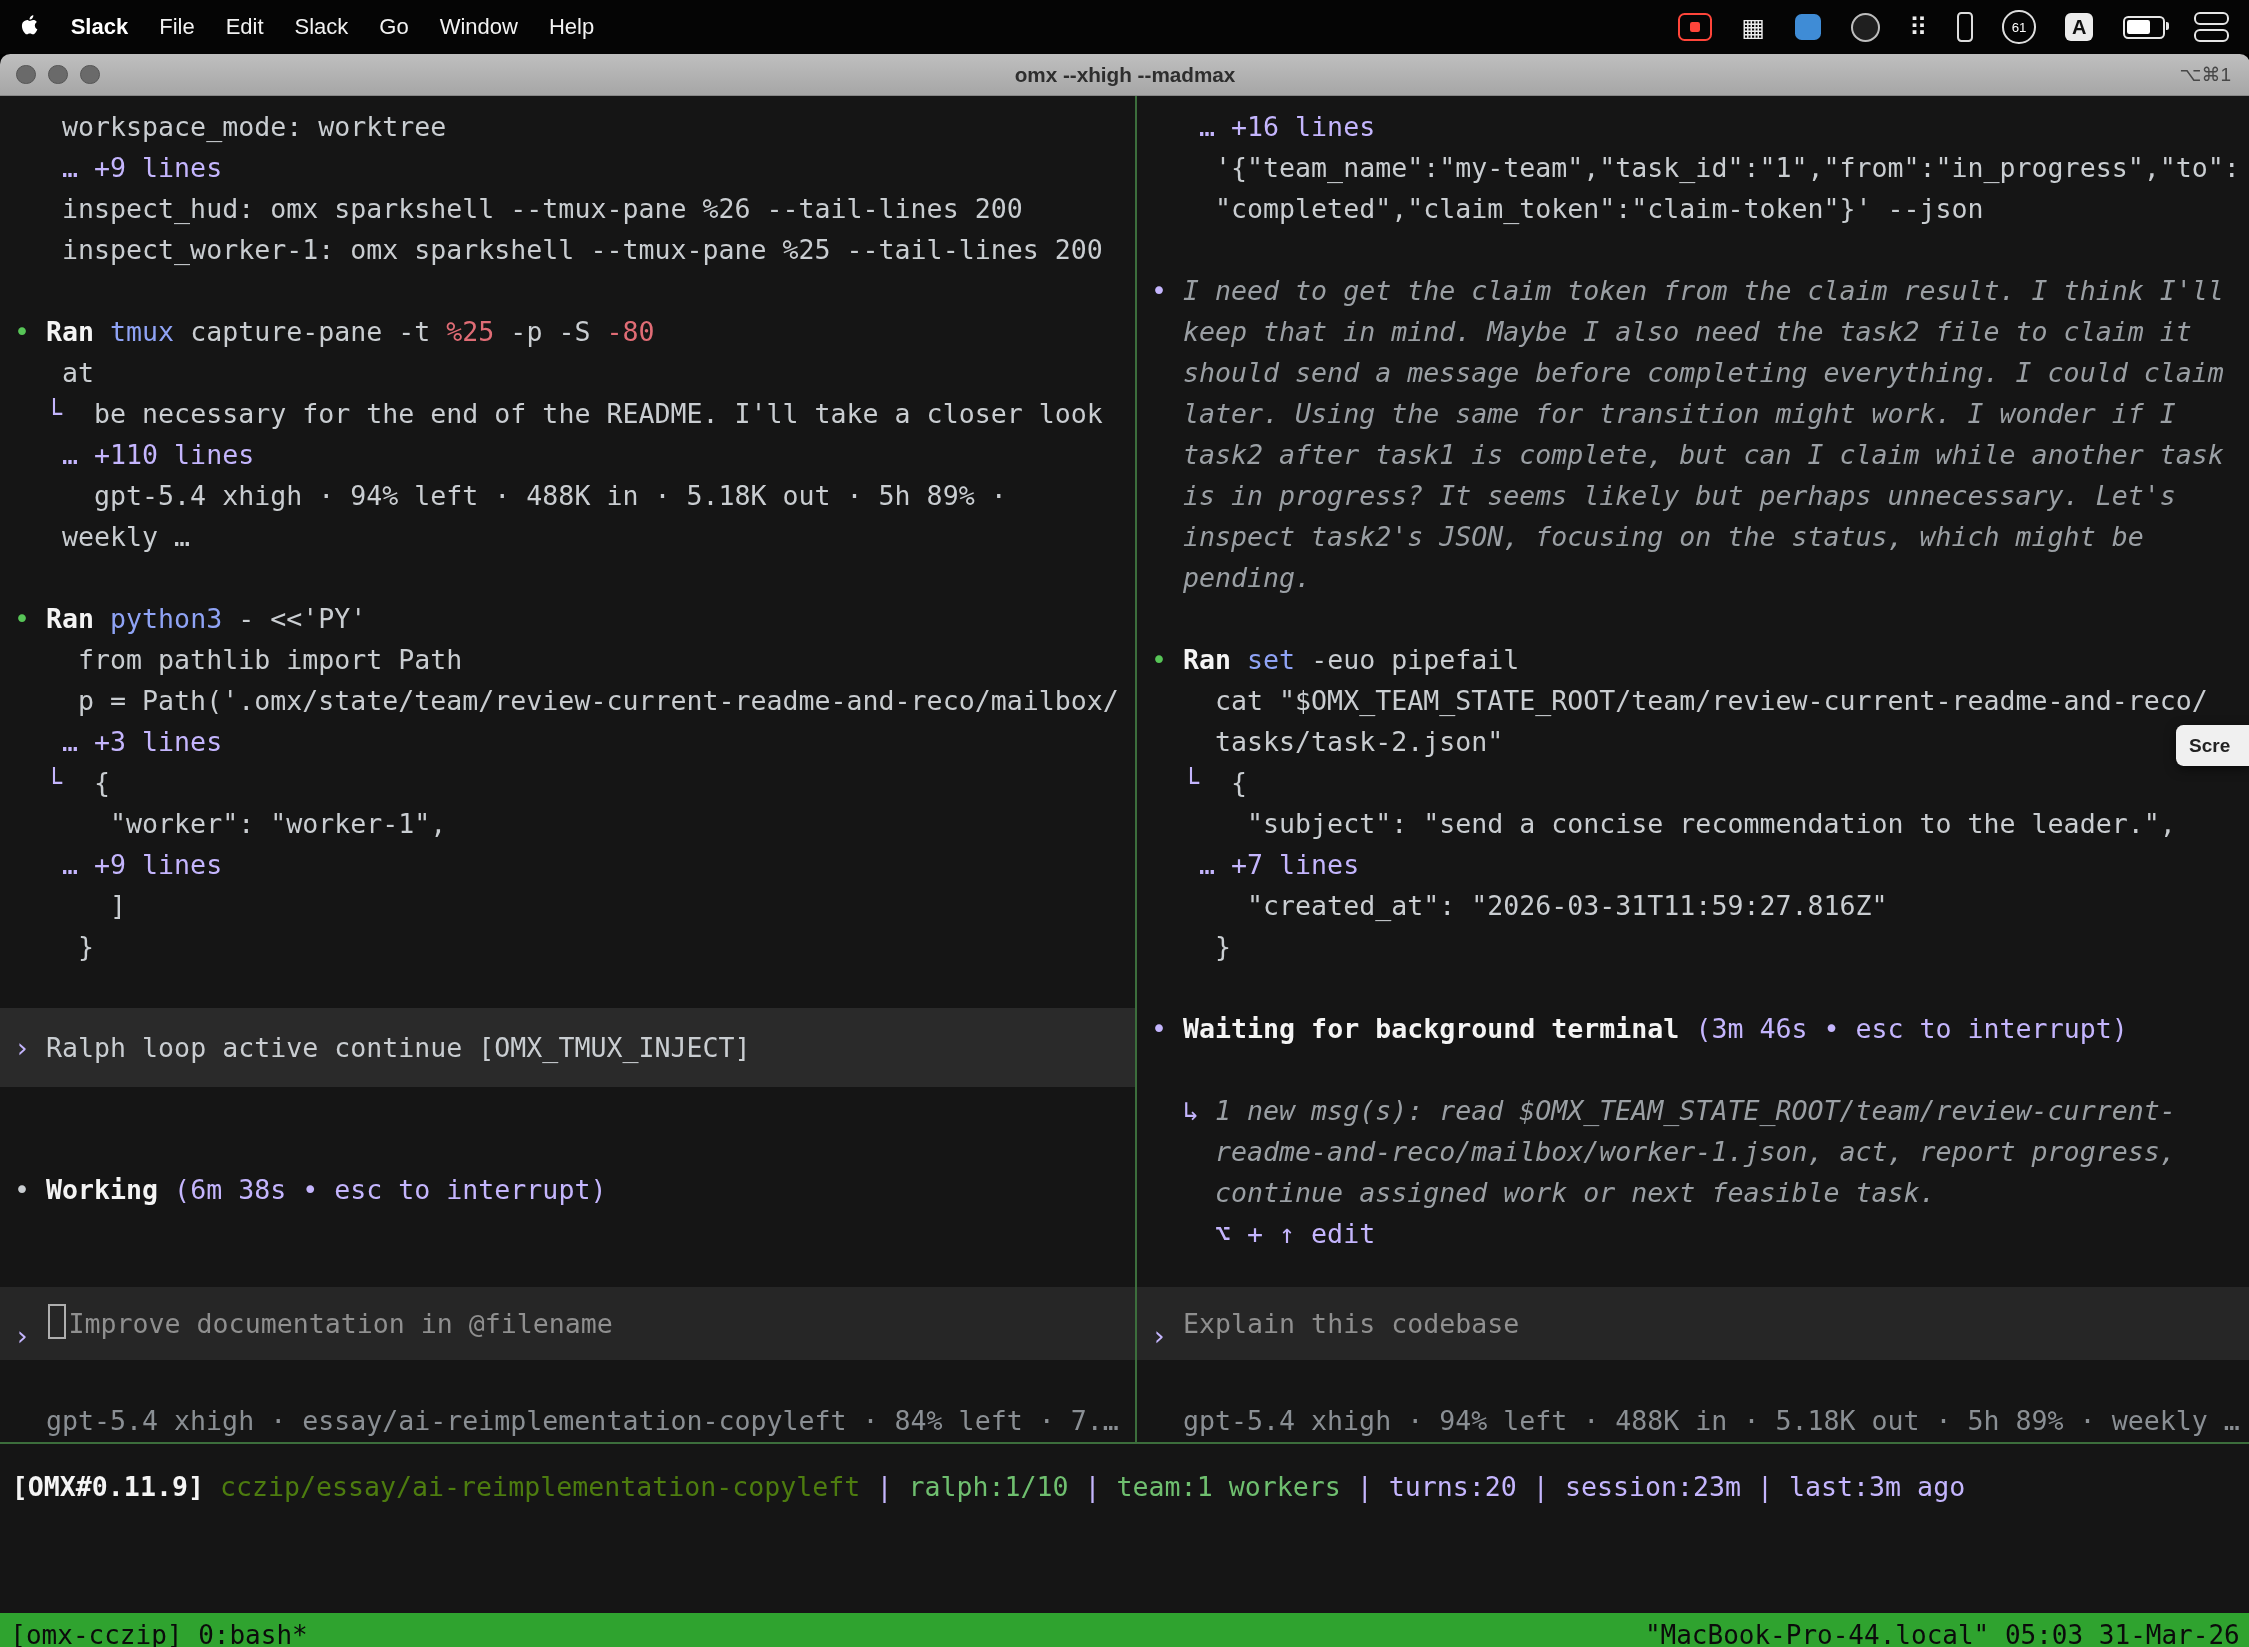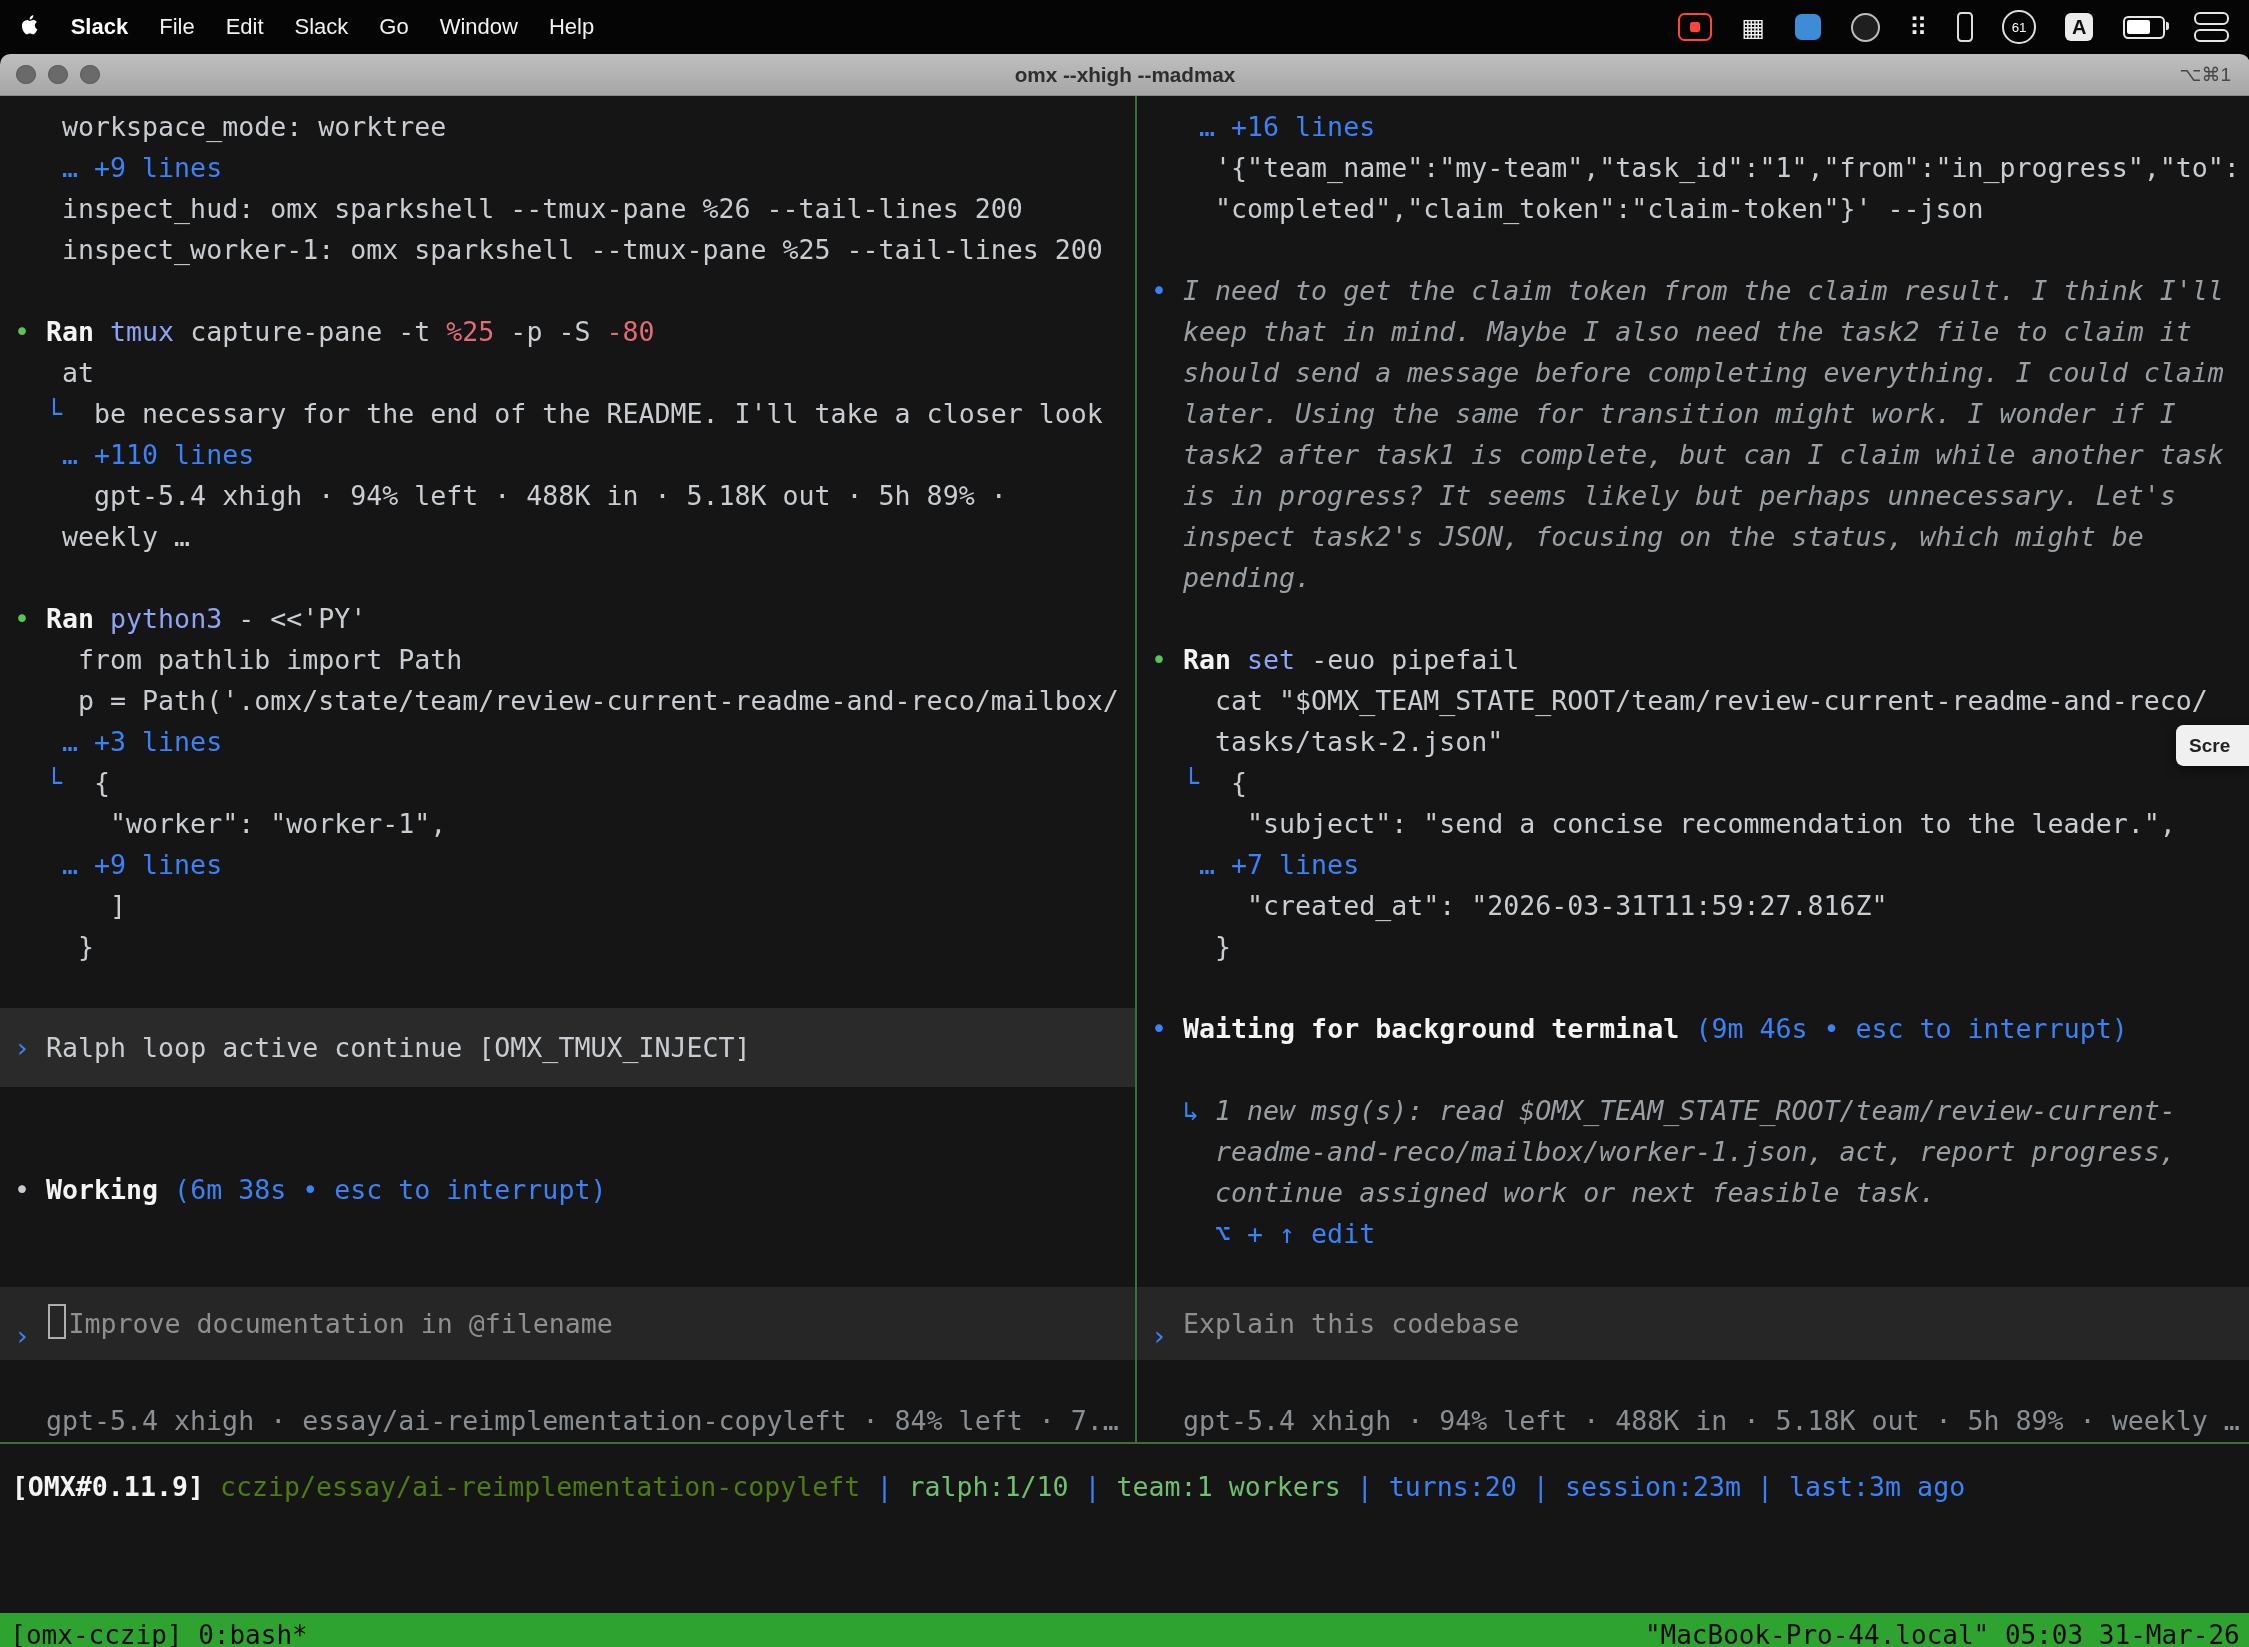--- a/index.html
+++ b/index.html
@@ -49,21 +49,21 @@
   .pane{position:absolute;top:0;bottom:0;overflow:hidden;background:#151515;}
   .pane-left{left:0;width:1135px;}
   .pane-right{left:1137px;right:0;}
   .vdivider{position:absolute;left:1135px;top:0;bottom:0;width:2.2px;background:#3c6e3c;}
   .lines{padding:10.3px 0 0 14px;}
   .tline{white-space:pre;min-height:41px;}
   .tline.hl{background:#2a2a2a;margin-left:-14px;padding:19px 0 19px 14px;}
 
   .w{color:#c9cdd1;}
   .b{color:#f4f4f4;font-weight:bold;}
-  .g{color:#3b82f6;margin-top:24px;}
+  .g{color:#c4b5fd;margin-top:24px;}
   .it{color:#9a9fa4;font-style:italic;}
   .grn{color:#57c557;}
   .cmd{color:#8fa3f5;margin-top:44px;}
   .red{color:#e06c75;}
   .ph{color:#8f8f8f;}
   .branch{color:#4d7c0f;}
   .green2{color:#6fbf6f;}
 
   .input-band{position:absolute;left:0;right:0;top:1191px;height:73px;background:#262626;
               display:flex;align-items:center;padding-left:14px;}
@@ -194,21 +194,21 @@
             <div class="tline"></div>
             <div class="tline"><span class="grn">• </span><span class="b">Ran </span><span class="cmd">set</span><span class="w"> -euo pipefail</span></div>
             <div class="tline"><span class="w">    cat "$OMX_TEAM_STATE_ROOT/team/review-current-readme-and-reco/</span></div>
             <div class="tline"><span class="w">    tasks/task-2.json"</span></div>
             <div class="tline"><span class="g">  └  </span><span class="w">{</span></div>
             <div class="tline"><span class="w">      "subject": "send a concise recommendation to the leader.",</span></div>
             <div class="tline"><span class="g">   … +7 lines</span></div>
             <div class="tline"><span class="w">      "created_at": "2026-03-31T11:59:27.816Z"</span></div>
             <div class="tline"><span class="w">    }</span></div>
             <div class="tline"></div>
-            <div class="tline"><span class="g">• </span><span class="b">Waiting for background terminal </span><span class="g">(9m 46s • esc to interrupt)</span></div>
+            <div class="tline"><span class="g">• </span><span class="b">Waiting for background terminal </span><span class="g">(3m 46s • esc to interrupt)</span></div>
             <div class="tline"></div>
             <div class="tline"><span class="g">  ↳ </span><span class="it">1 new msg(s): read $OMX_TEAM_STATE_ROOT/team/review-current-</span></div>
             <div class="tline"><span class="it">    readme-and-reco/mailbox/worker-1.json, act, report progress,</span></div>
             <div class="tline"><span class="it">    continue assigned work or next feasible task.</span></div>
             <div class="tline"><span class="g">    ⌥ + ↑ edit</span></div>
           </div>
         <div class="input-band">
           <span class="g">›</span>
             <span>&nbsp;</span>
             <span class="ph">Explain this codebase</span>

